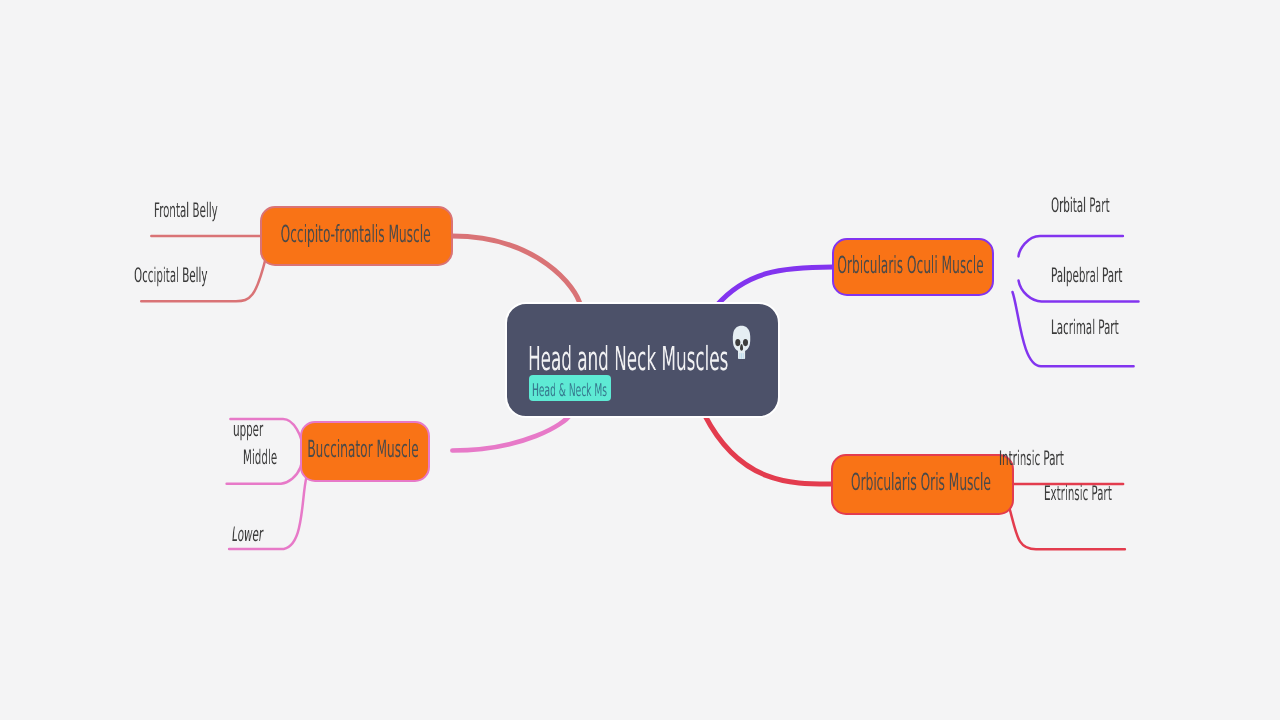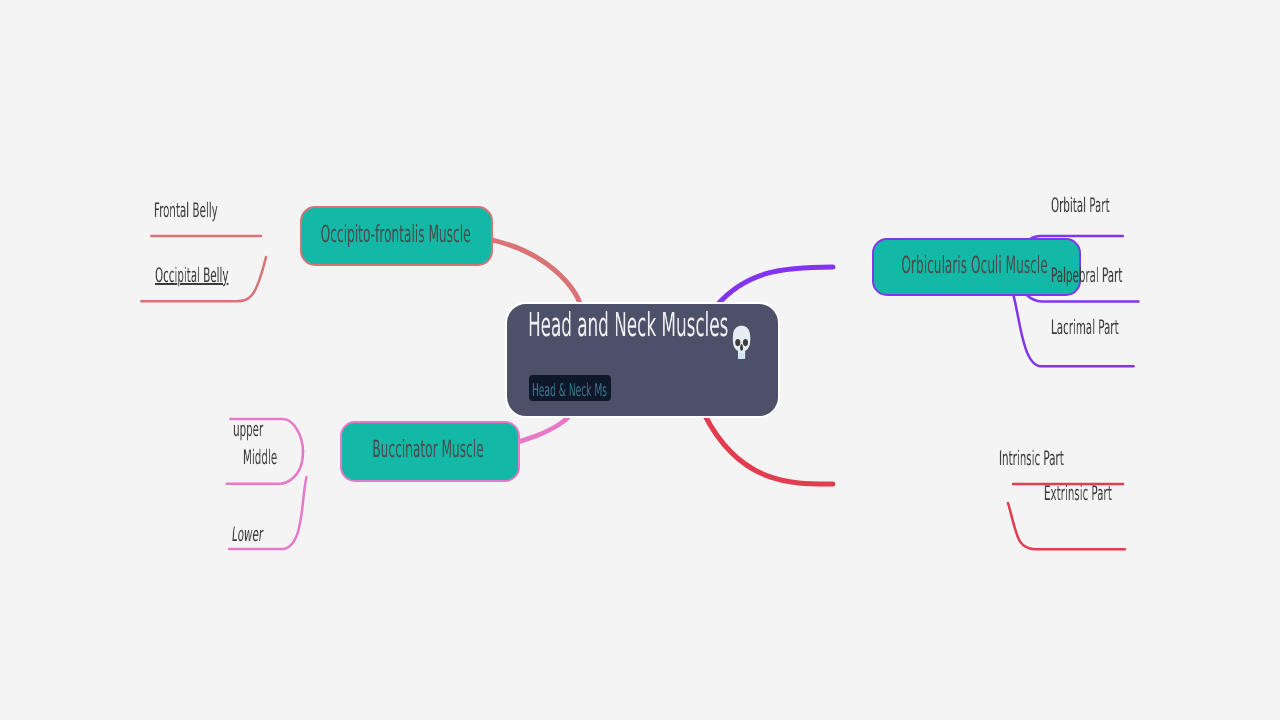--- a/index.html
+++ b/index.html
@@ -6,38 +6,38 @@
   html,body{margin:0;padding:0;}
   body{width:1280px;height:720px;overflow:hidden;background:#f4f4f5;
        font-family:"DejaVu Sans",sans-serif;font-stretch:condensed;
        -webkit-font-smoothing:antialiased;text-rendering:geometricPrecision;}
   #canvas{position:relative;width:1280px;height:720px;}
   svg#links{position:absolute;left:0;top:0;width:1280px;height:720px;}
 
   
   .sq{display:block;white-space:nowrap;transform-origin:left center;will-change:transform;}
 
-  .node{position:absolute;box-sizing:border-box;background:#14b8a6;
-        border:2.8px solid #000;border-radius:15px;margin-left:40px;}
+  .node{position:absolute;box-sizing:border-box;background:#f97316;
+        border:2.8px solid #000;border-radius:15px;}
   .node .lbl{position:absolute;left:0;top:0;width:100%;height:100%;
              display:flex;align-items:center;justify-content:center;
              font-size:23.6px;color:#4a4a4a;line-height:1;}
   .node .lbl .sq{display:inline-block;transform:scaleX(.574);transform-origin:center center;position:relative;left:-1.5px;top:-1.7px;}
 
   .leaf{position:absolute;font-size:20px;color:#3b3b3b;line-height:1;height:24px;}
   .leaf .sq{transform:scaleX(.573);transform-origin:left center;}
 
   #root{position:absolute;left:505px;top:302.3px;width:274.5px;height:116px;
         background:#4c5169;border:2.6px solid #fff;border-radius:21px;
         box-sizing:border-box;}
-  #root-title{position:absolute;left:527.5px;top:311px;height:28px;
+  #root-title{position:absolute;left:527.5px;top:345px;height:28px;
               font-size:33px;color:#f1f1f3;line-height:28px;}
   #root-title .sq{transform:scaleX(.566);transform-origin:left center;}
   #root-badge{position:absolute;left:528.8px;top:375px;width:82.3px;height:26px;
-              background:#0f172a;border-radius:4px;color:#37798e;font-size:17.5px;
+              background:#5eead4;border-radius:4px;color:#37798e;font-size:17.5px;
               line-height:33px;box-sizing:border-box;overflow:hidden;}
   #root-badge .sq{transform:scaleX(.579);transform-origin:left center;margin-left:2.8px;}
   .skull{position:absolute;left:732.4px;top:325.2px;width:19.1px;height:35.6px;}
 </style>
 </head>
 <body>
 
 <div id="canvas">
 
   <svg id="links" viewBox="0 0 1280 720" xmlns="http://www.w3.org/2000/svg" fill="none" stroke-linecap="round">
@@ -77,35 +77,40 @@
   </svg>
   <div id="root-badge">
     <span class="sq">Head &amp; Neck Ms</span>
   </div>
 
   <div class="node" style="left:259.8px;top:206.4px;width:193.7px;height:59.4px;border-color:#d97376;">
     <div class="lbl">
       <span class="sq">Occipito-frontalis Muscle</span>
       </div>
   </div>
-  <div class="node" style="left:299.6px;top:421.2px;width:180px;height:60.6px;border-color:#e779c8;">
+  <div class="node" style="left:299.6px;top:421.2px;width:130px;height:60.6px;border-color:#e779c8;">
     <div class="lbl">
       <span class="sq">Buccinator Muscle</span>
       </div>
   </div>
-  <div class="node" style="left:831.5px;top:237.9px;width:209px;height:58.2px;border-color:#8234ef;">
+  <div class="node" style="left:831.5px;top:237.9px;width:162px;height:58.2px;border-color:#8234ef;">
     <div class="lbl">
       <span class="sq">Orbicularis Oculi Muscle</span>
+      </div>
+  </div>
+  <div class="node" style="left:831.4px;top:454.4px;width:182.5px;height:60.2px;border-color:#e33c4e;">
+    <div class="lbl">
+      <span class="sq">Orbicularis Oris Muscle</span>
       </div>
   </div>
 
   <div class="leaf" style="left:153.9px;top:200.4px;">
     <span class="sq">Frontal Belly</span>
     </div>
-  <div class="leaf" style="left:155px;top:264.7px;text-decoration:underline;">
+  <div class="leaf" style="left:134px;top:264.7px;">
     <span class="sq">Occipital Belly</span>
     </div>
 
   <div class="leaf" style="left:232.9px;top:382.9px;margin-top:36px;">
     <span class="sq">upper</span>
     </div>
   <div class="leaf" style="left:243px;top:447.4px;">
     <span class="sq">Middle</span>
     </div>
   <div class="leaf" style="left:231.6px;top:524px;font-style:italic;">

